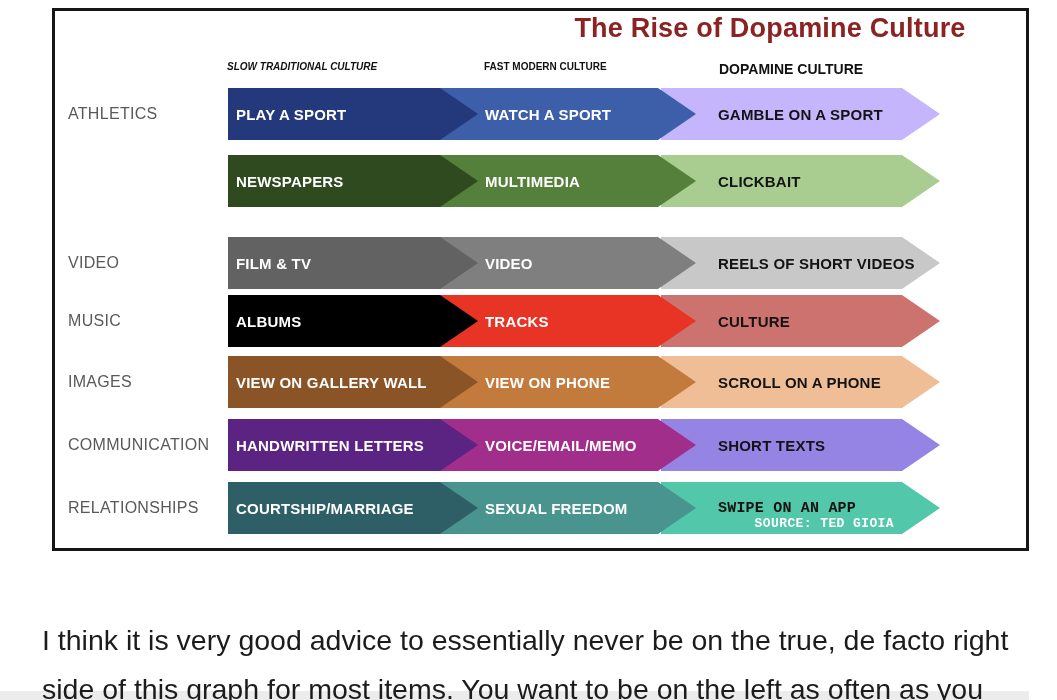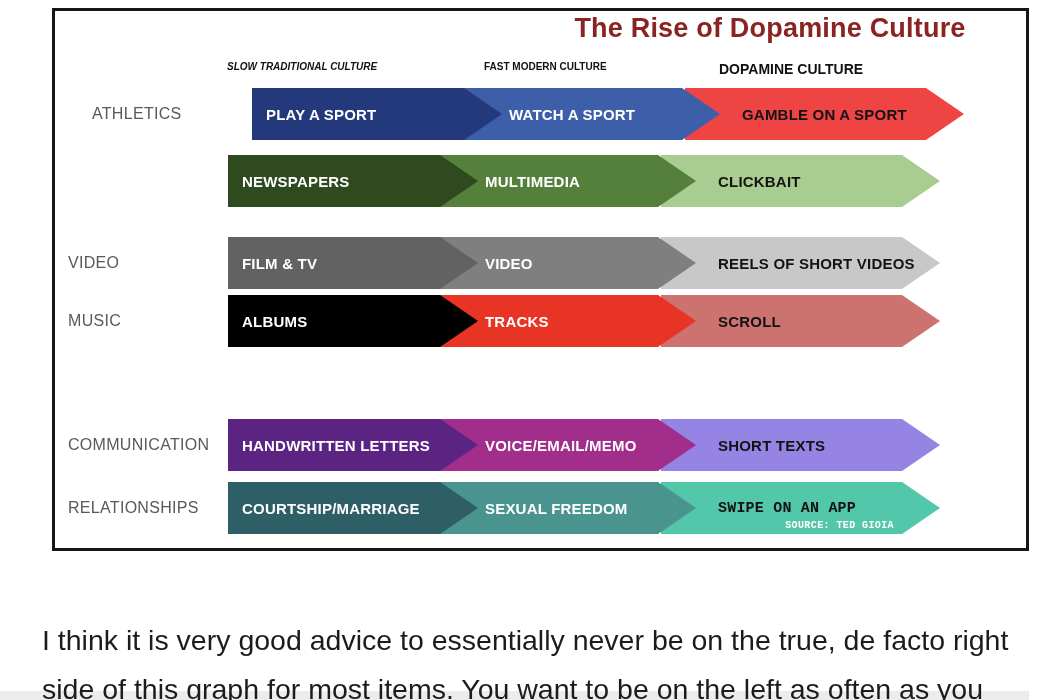--- a/index.html
+++ b/index.html
@@ -19,53 +19,53 @@
 
   .row{position:absolute;left:0;width:100%;height:52px;}
   .row .cat{position:absolute;left:13px;top:0;width:158px;height:52px;line-height:52px;
             font-size:16px;color:#595959;letter-spacing:.3px;white-space:nowrap;}
   .arrow{position:absolute;top:0;height:52px;display:flex;align-items:center;
          clip-path:polygon(0 0,calc(100% - 38px) 0,100% 50%,calc(100% - 38px) 100%,0 100%);}
   .arrow span{white-space:nowrap;font-size:15px;letter-spacing:.2px;}
   .a1{left:173px;width:250px;z-index:3;}
   .a2{left:385px;width:256px;z-index:2;}
   .a3{left:606px;width:279px;z-index:1;}
-  .a1 span{padding-left:14px;color:#fff;font-weight:600;}
+  .a1 span{padding-left:8px;color:#fff;font-weight:600;}
   .a2 span{padding-left:45px;color:#fff;font-weight:600;}
   .a3 span{padding-left:57px;color:#131313;font-weight:700;}
 
-  .source-note{position:absolute;right:46px;bottom:3px;font-size:10px;font-weight:700;
+  .source-note{position:absolute;right:46px;bottom:3px;font-size:13px;font-weight:700;
                color:#fff;letter-spacing:.4px;}
 
   .body-text{position:absolute;left:42px;top:616px;width:980px;font-size:28.5px;
              line-height:49px;color:#1c1c1c;z-index:2;}
   .bottom-band{position:absolute;left:0;top:691px;width:100%;height:9px;background:#ececec;z-index:1;}
 </style>
 </head>
 <body>
 
 <div class="page">
 
   <div class="figure-box">
 
     <div class="fig-title" style="color:#8B2322;">The Rise of Dopamine Culture</div>
 
     <div class="col-header h1">SLOW TRADITIONAL CULTURE</div>
     <div class="col-header h2">FAST MODERN CULTURE</div>
     <div class="col-header h3">DOPAMINE CULTURE</div>
 
-    <div class="row" style="top:77px;margin-left:24px;">
+    <div class="row" style="top:77px;">
       <div class="cat">ATHLETICS</div>
       <div class="arrow a1" style="background: rgb(36, 57, 123);">
           <span>PLAY A SPORT</span>
         </div>
       <div class="arrow a2" style="background: rgb(61, 94, 168);">
           <span>WATCH A SPORT</span>
         </div>
-      <div class="arrow a3" style="background: #ef4444;">
+      <div class="arrow a3" style="background: #c4b5fd;">
           <span>GAMBLE ON A SPORT</span>
         </div>
     </div>
 
     <div class="row" style="top:144px;">
       <div class="arrow a2" style="background: rgb(85, 128, 59);">
           <span>MULTIMEDIA</span>
         </div>
       <div class="arrow a1" style="background: rgb(46, 74, 30);">
           <span>NEWSPAPERS</span>
@@ -90,24 +90,36 @@
 
     <div class="row" style="top:284px;">
       <div class="cat">MUSIC</div>
       <div class="arrow a1" style="background: #000000;">
           <span>ALBUMS</span>
         </div>
       <div class="arrow a2" style="background: rgb(231, 52, 37);">
           <span>TRACKS</span>
         </div>
       <div class="arrow a3" style="background: rgb(204, 115, 112);">
-          <span>SCROLL</span>
+          <span>CULTURE</span>
         </div>
     </div>
 
+    <div class="row" style="top:345px;">
+      <div class="cat">IMAGES</div>
+      <div class="arrow a1" style="background: rgb(138, 84, 38);">
+          <span>VIEW ON GALLERY WALL</span>
+        </div>
+      <div class="arrow a2" style="background: rgb(195, 122, 61);">
+          <span>VIEW ON PHONE</span>
+        </div>
+      <div class="arrow a3" style="background: rgb(239, 190, 150);">
+          <span>SCROLL ON A PHONE</span>
+        </div>
+    </div>
 
     <div class="row" style="top:408px;">
       <div class="cat">COMMUNICATION</div>
       <div class="arrow a1" style="background: rgb(91, 35, 130);">
           <span>HANDWRITTEN LETTERS</span>
         </div>
       <div class="arrow a2" style="background: rgb(162, 46, 140);">
           <span>VOICE/EMAIL/MEMO</span>
         </div>
       <div class="arrow a3" style="background: rgb(149, 132, 228);">

